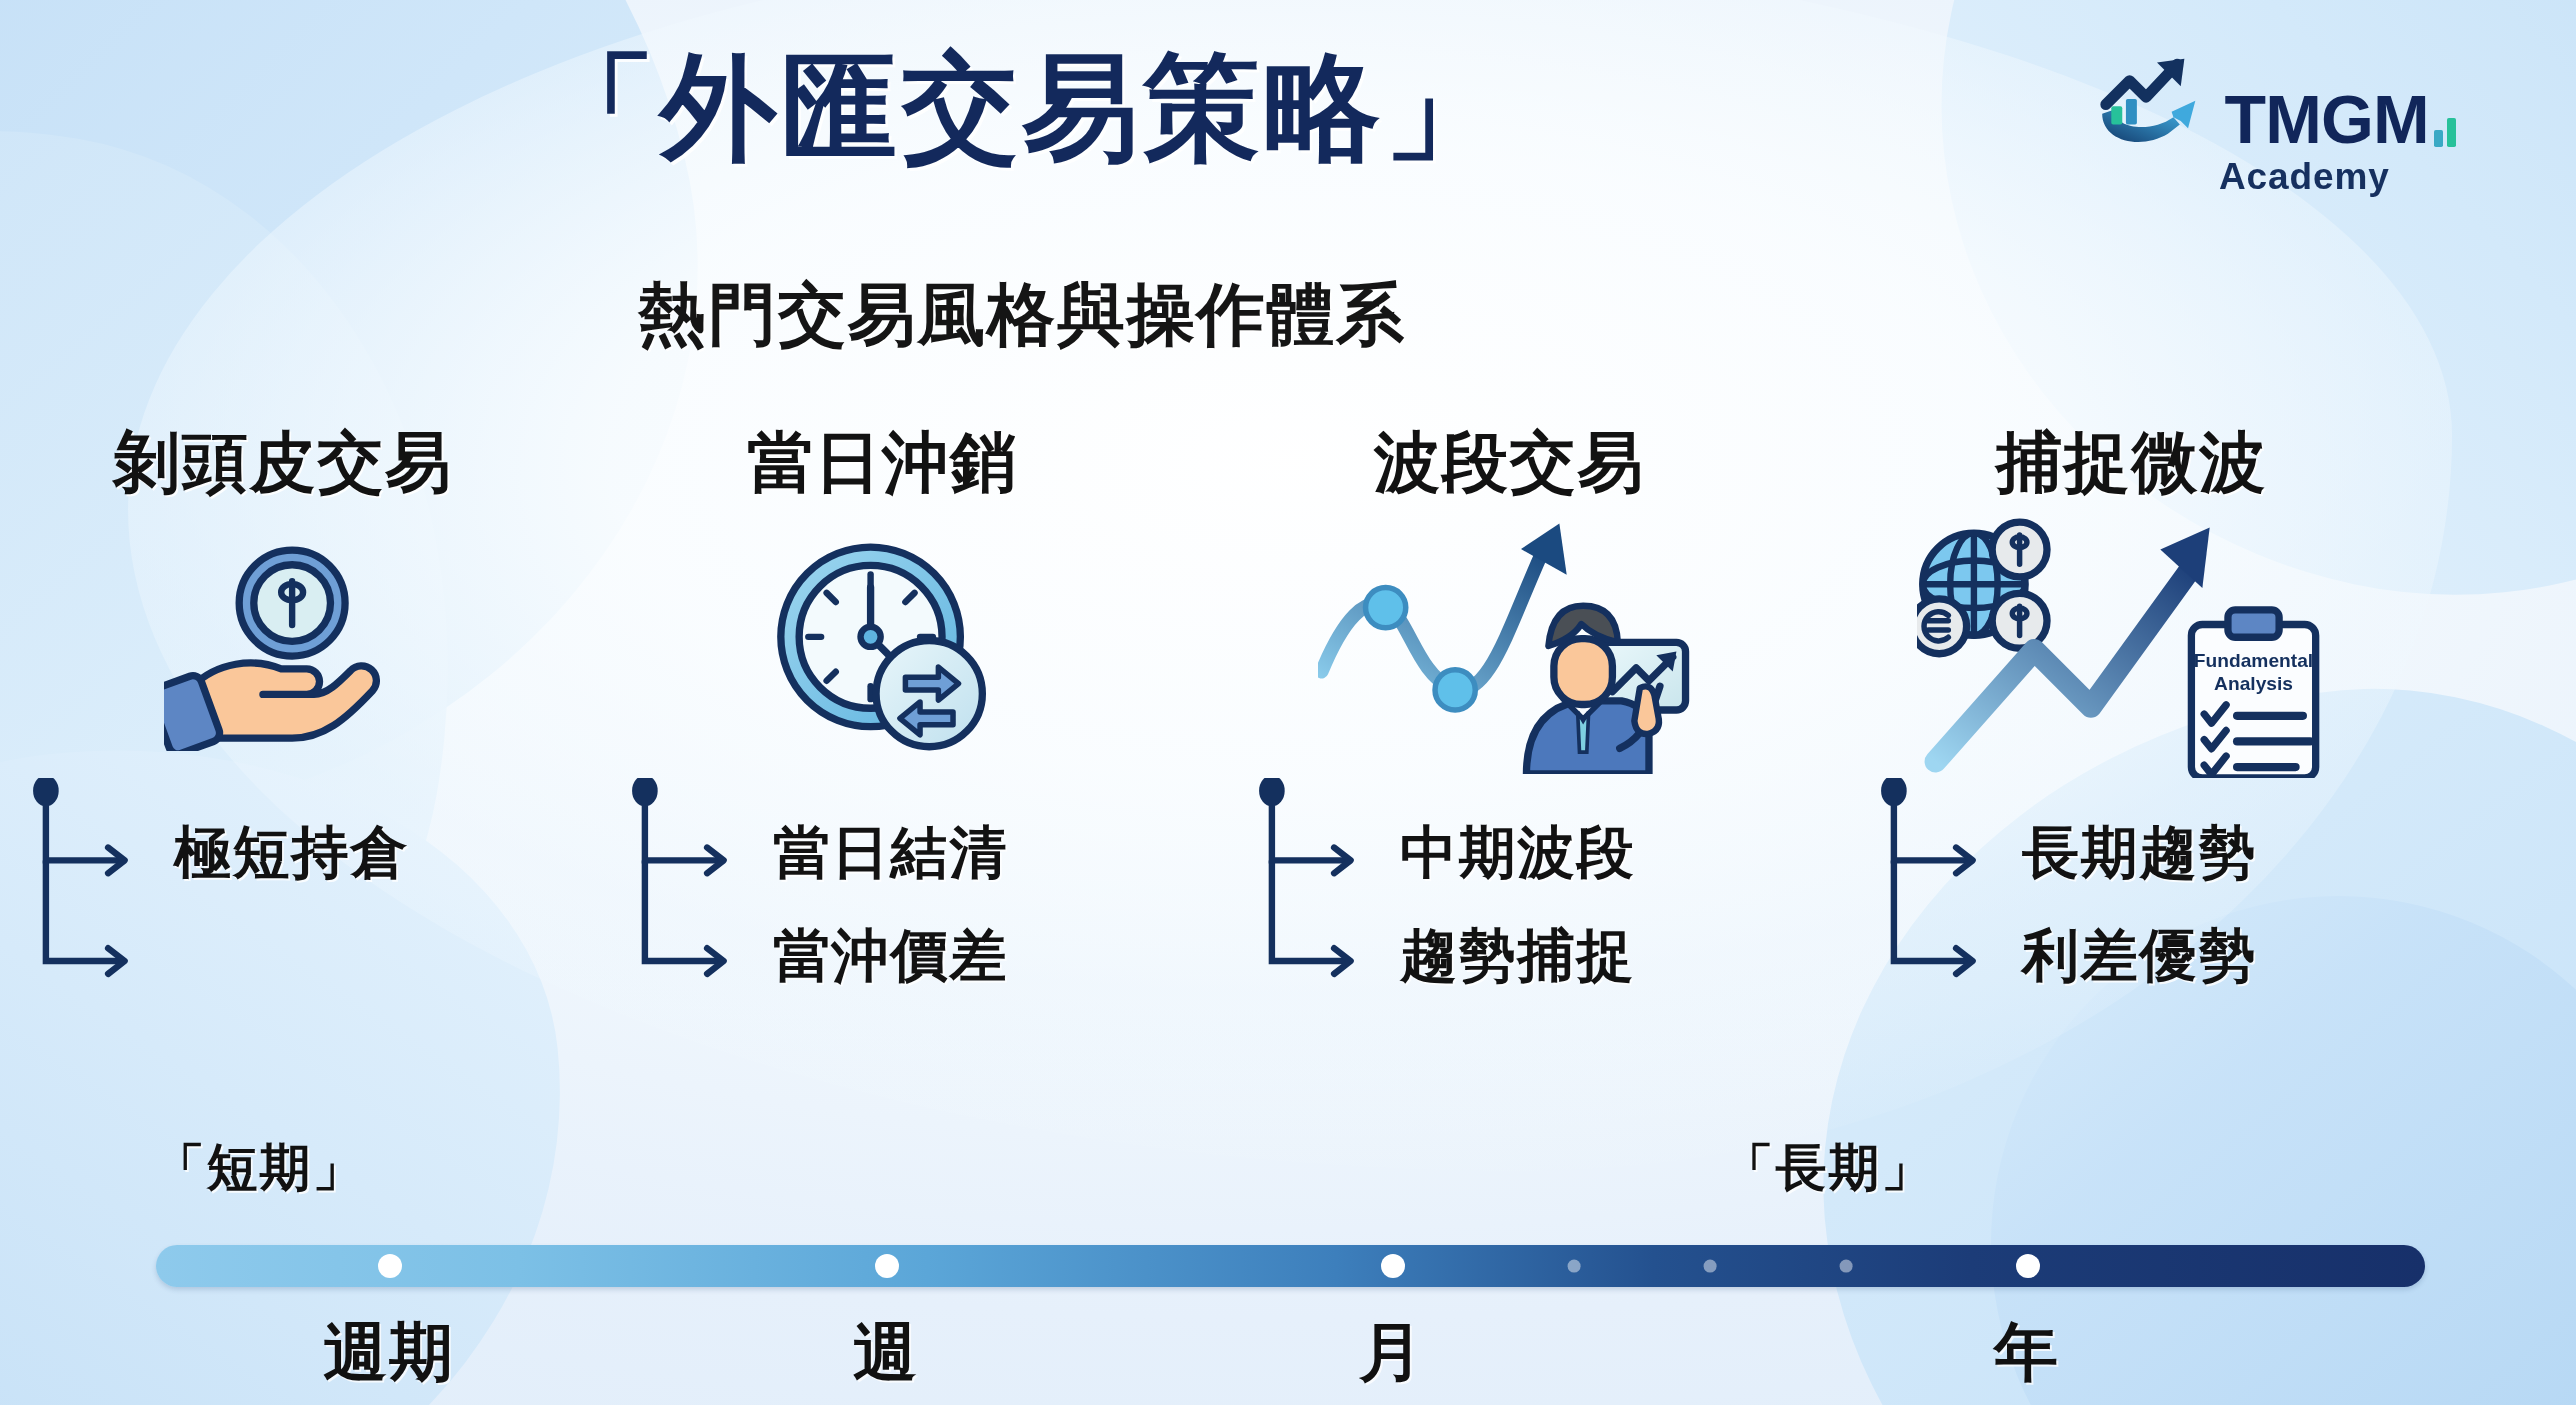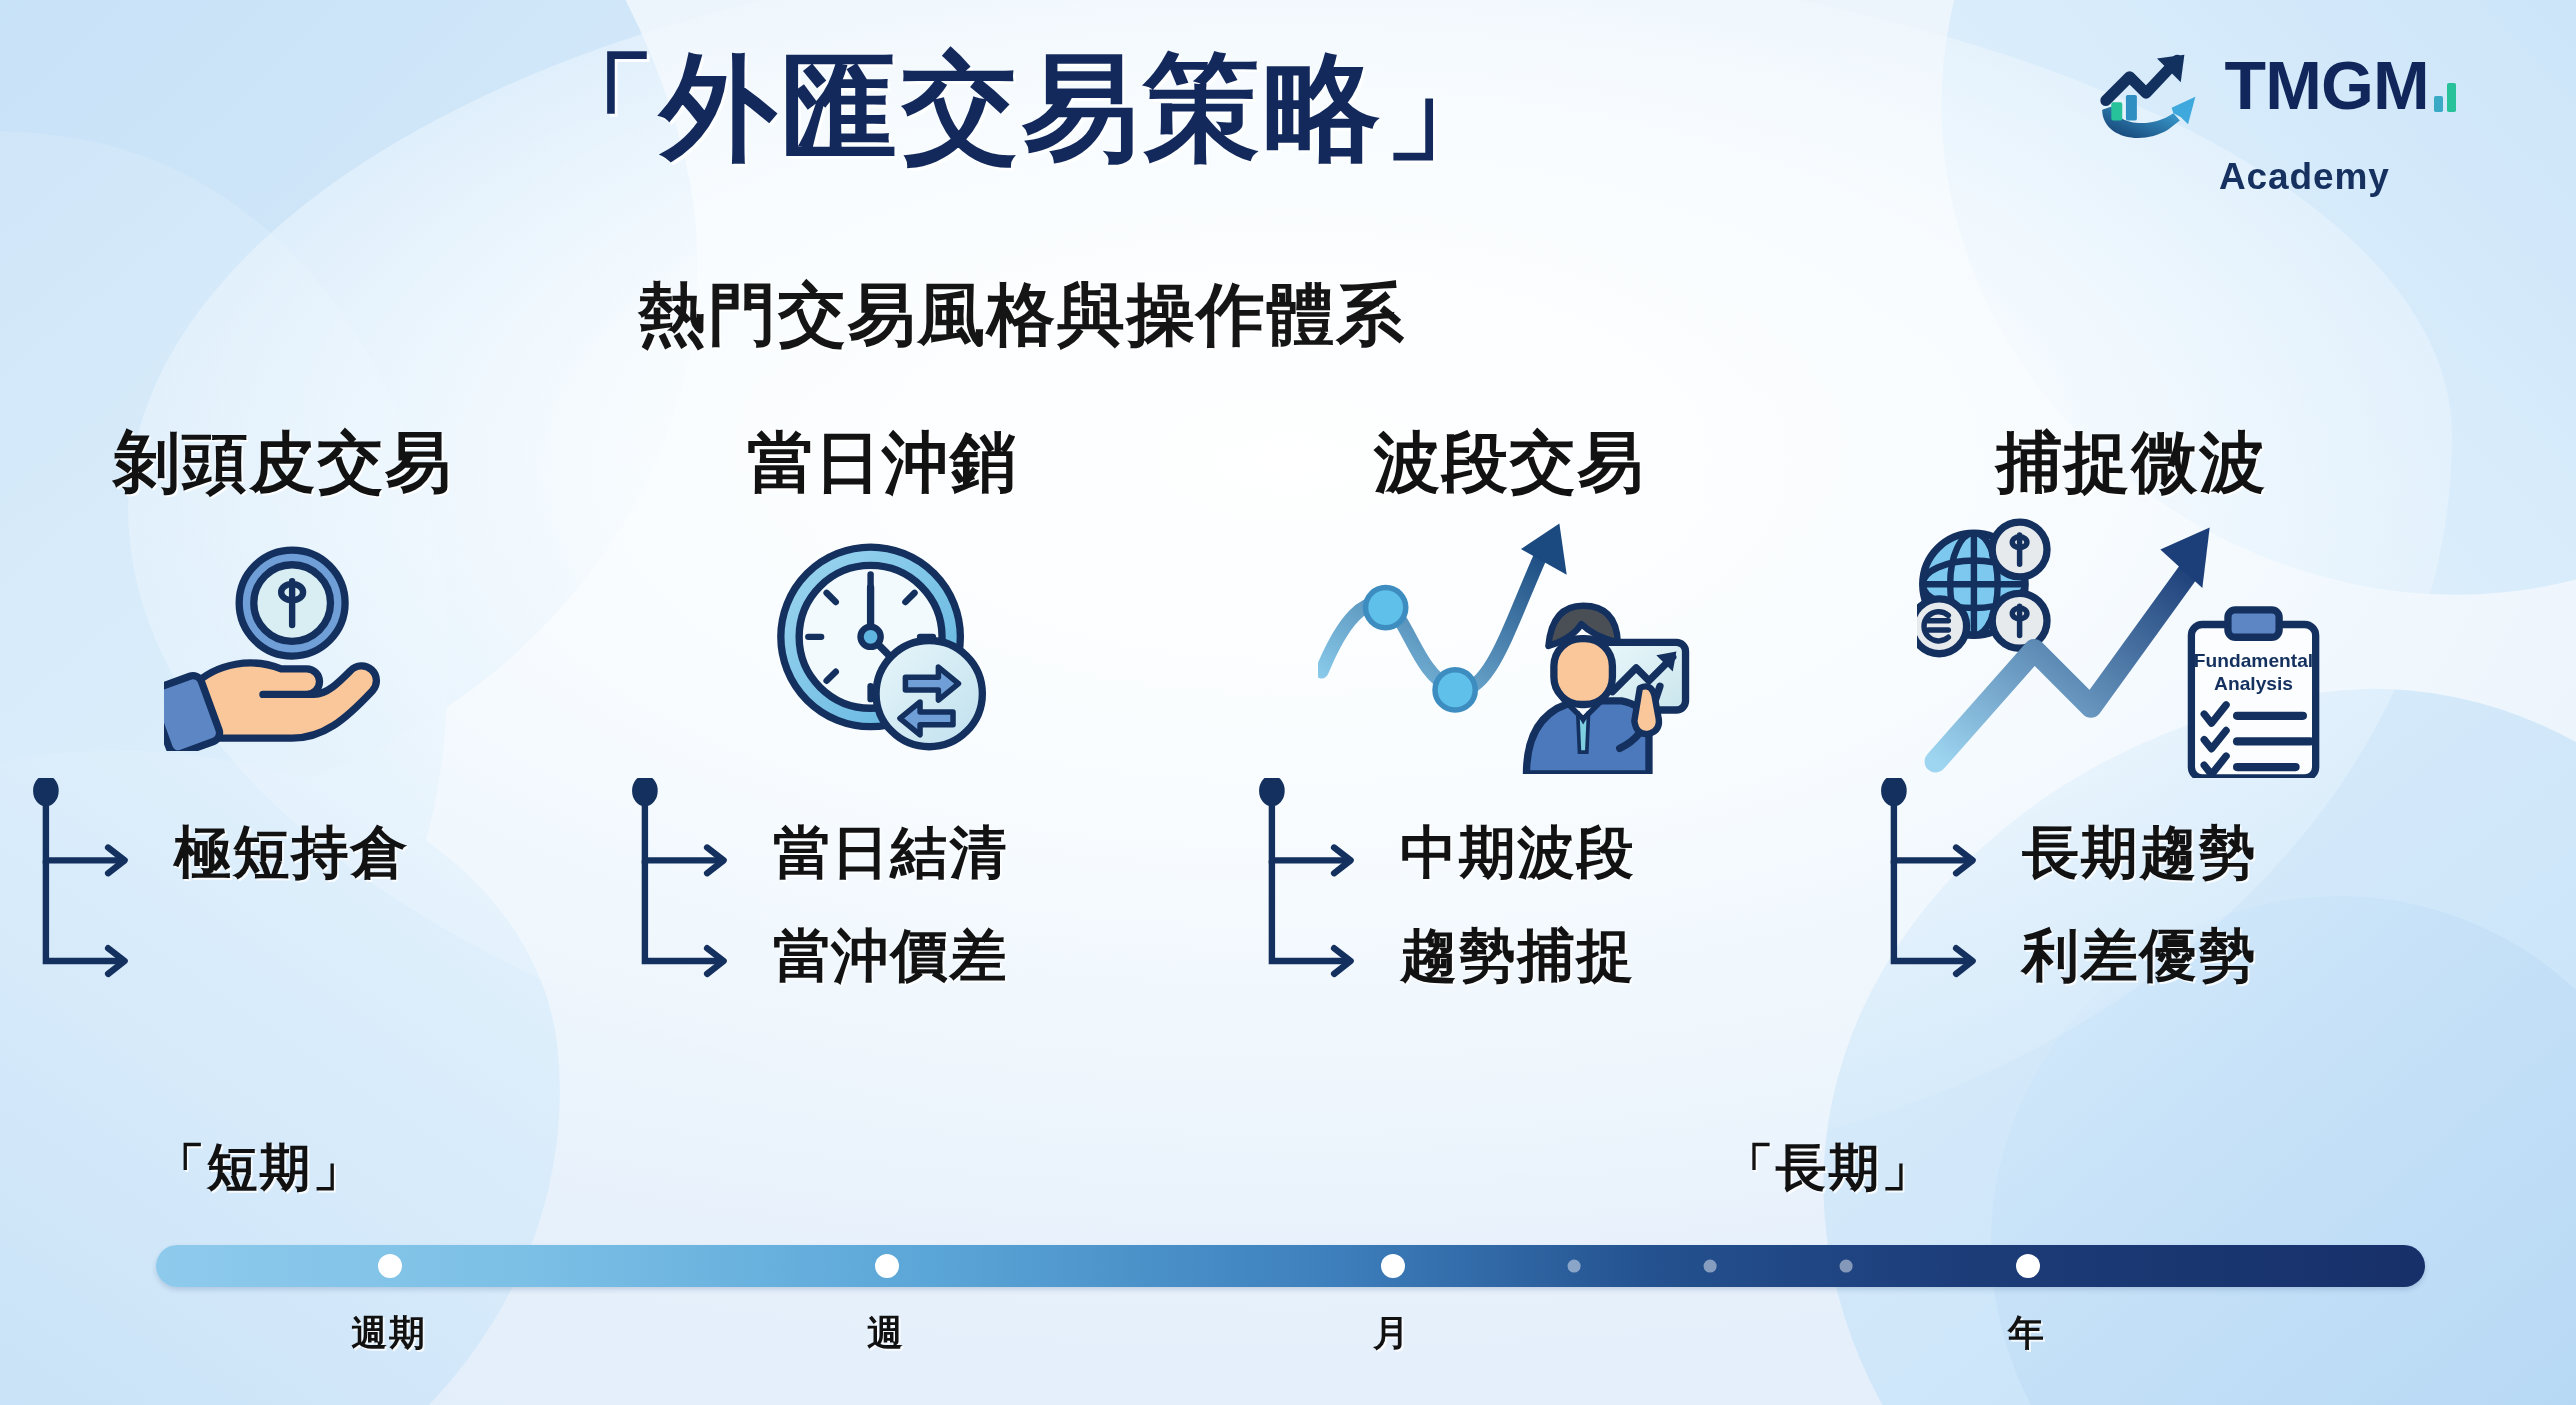--- a/index.html
+++ b/index.html
@@ -68,21 +68,21 @@
     text-shadow:2.7px 2.7px 0 rgba(255,255,255,.85);
   }
   .subtitle{
     position:absolute;left:0;right:0;top:270px;text-align:center;
     font-size:68px;font-weight:bold;color:#151515;letter-spacing:1.8px;
     text-shadow:1.8px 1.8px 0 rgba(255,255,255,.8);
   }
 
   
   .logo{position:absolute;right:53px;top:53px;width:430px;height:151px;}
-  .logo-row{display:flex;align-items:flex-start;gap:14.6px;height:99px;}
+  .logo-row{display:flex;align-items:flex-end;gap:14.6px;height:99px;}
   .logo-mark{width:117px;height:95px;flex:0 0 auto;}
   .logo-word{display:flex;align-items:flex-end;gap:5.5px;}
   .logo-tmgm{
     font-size:68px;font-weight:bold;color:#11265a;letter-spacing:-0.9px;
     line-height:.95;font-family:"Liberation Sans",sans-serif;
   }
   .logo-bars{display:flex;align-items:flex-end;gap:3.7px;height:40px;padding-bottom:5.5px;}
   .logo-bars i{display:block;width:9.1px;border-radius:1.8px;}
   .logo-bars i:nth-child(1){height:16.5px;background:#39a9c5;}
   .logo-bars i:nth-child(2){height:29px;background:#27c19a;}
@@ -132,21 +132,21 @@
     box-shadow:0 2.7px 5.5px rgba(30,60,110,.18);
   }
   .tl-dot{
     position:absolute;top:50%;transform:translate(-50%,-50%);
     border-radius:50%;background:#ffffff;
   }
   .tl-dot.big{width:24px;height:24px;}
   .tl-dot.small{width:12.8px;height:12.8px;opacity:.45;}
   .tl-label{
     position:absolute;top:166px;transform:translateX(-50%);
-    font-size:36px;font-weight:bold;color:#111;letter-spacing:1.8px;
+    font-size:64px;font-weight:bold;color:#111;letter-spacing:1.8px;
     text-shadow:1.8px 1.8px 0 rgba(255,255,255,.75);
     white-space:nowrap;
   }
 </style>
 </head>
 <body>
 
 <div id="stage">
 
   <div class="blob blob-tl"></div>

